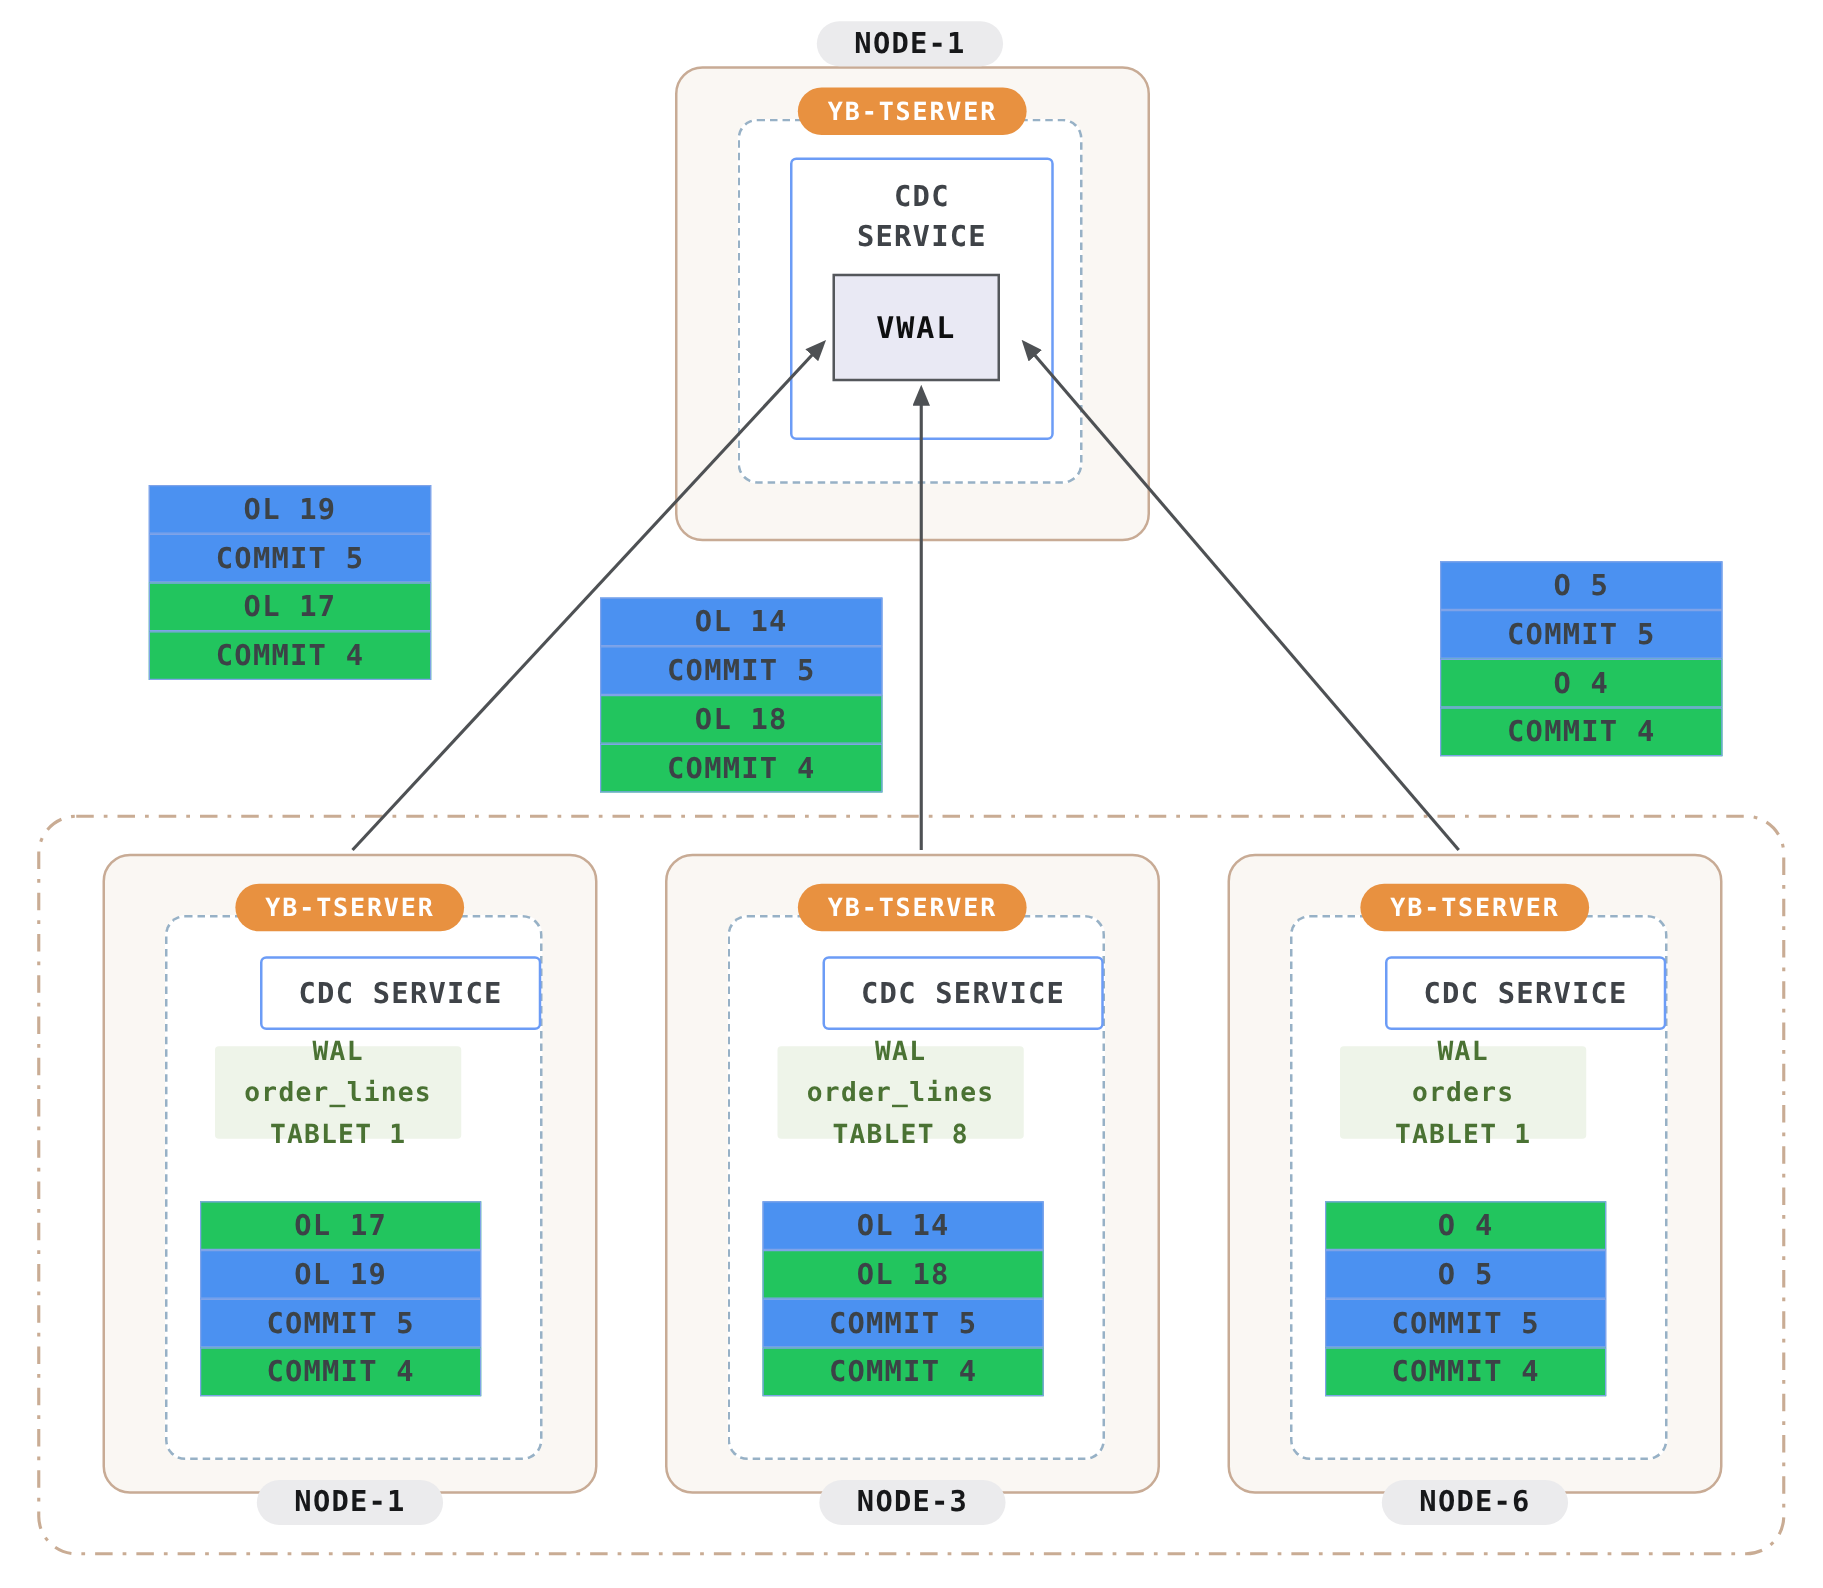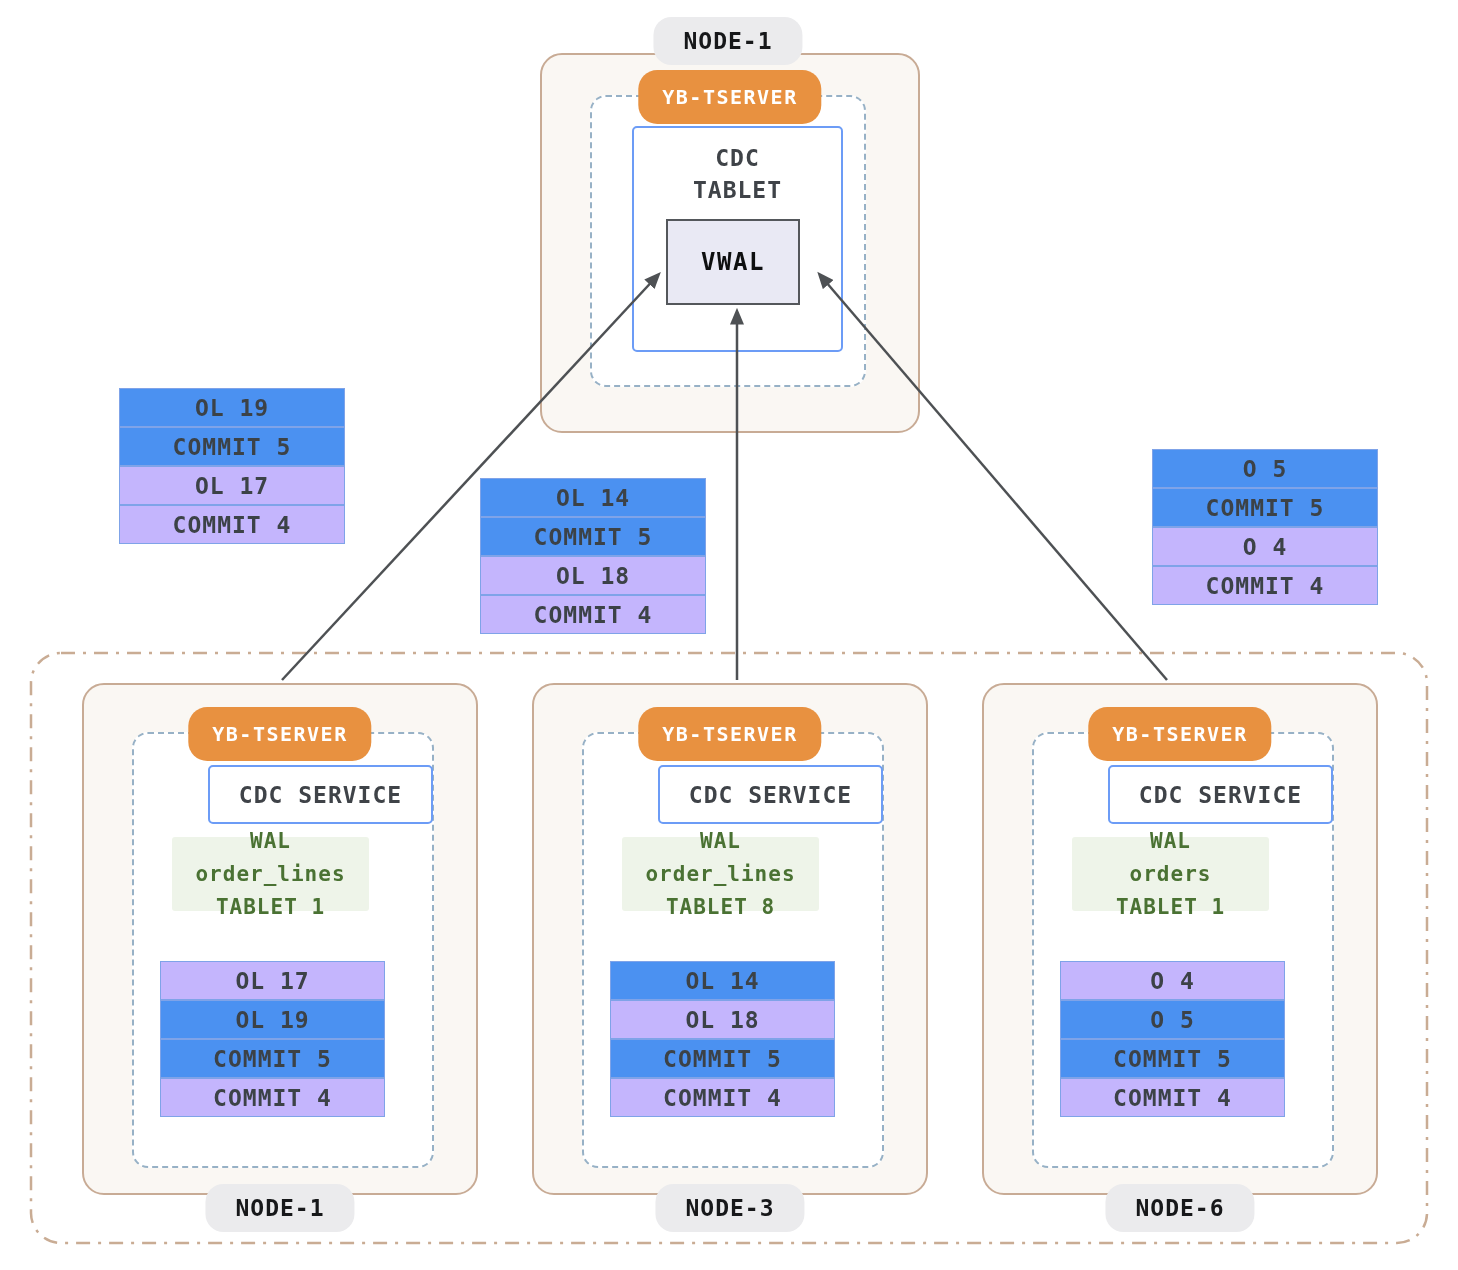--- a/index.html
+++ b/index.html
@@ -4,23 +4,23 @@
 <style>
   html,body{margin:0;padding:0;background:#ffffff;}
   .canvas{
     position:relative;width:1458px;height:1270px;background:#ffffff;overflow:hidden;
     font-family:"DejaVu Sans Mono","Liberation Mono",monospace;
   }
   .pill{
     position:absolute;display:flex;align-items:center;justify-content:center;
     font-weight:bold;white-space:nowrap;z-index:4;
   }
-  .pill.grey{background:#EBEBED;color:#17181A;height:48px;padding:0 30px;
+  .pill.grey{background:#EBEBED;color:#17181A;height:36px;padding:0 30px;
     font-size:23px;border-radius:18px;letter-spacing:1px;}
-  .pill.orange{background:#E89140;color:#ffffff;height:54px;padding:0 24px;
+  .pill.orange{background:#E89140;color:#ffffff;height:38px;padding:0 24px;
     font-size:20px;border-radius:19px;letter-spacing:1.5px;}
   .node-box{
     position:absolute;background:#FAF7F3;border:2.5px solid #C8AB95;border-radius:22px;
   }
   .top-node{left:540px;top:53px;width:376px;height:376px;}
   .top-node-pill{left:728px;top:17px;transform:translateX(-50%);}
   .top-yb-pill{left:730px;top:70px;transform:translateX(-50%);}
   .dashed-box{position:absolute;border:2px dashed #97B1C6;border-radius:16px;background:#ffffff;}
   .top-dashed{left:590px;top:95px;width:272px;height:288px;}
   .cdc-box{position:absolute;background:#ffffff;border:2px solid #6C9CF6;border-radius:5px;
@@ -31,21 +31,21 @@
     background:#E9E9F4;border:2.5px solid #54575B;display:flex;align-items:center;
     justify-content:center;font-size:24px;font-weight:bold;color:#0E0F10;
     letter-spacing:1.5px;z-index:3;box-sizing:border-box;}
   .stack{position:absolute;width:226px;display:flex;flex-direction:column;z-index:2;}
   .bar{
     height:39px;box-sizing:border-box;border:1.5px solid #7FA3E8;
     display:flex;align-items:center;justify-content:center;
     font-size:23px;font-weight:bold;color:#3C4247;letter-spacing:1px;
   }
   .bar.blue{background:#4B91F1;}
-  .bar.green{background:#c4b5fd;}
+  .bar.green{background:#22c55e;}
   .stack-left{left:119px;top:388px;}
   .stack-middle{left:480px;top:478px;}
   .stack-right{left:1152px;top:449px;}
   .cluster-node{position:absolute;top:683px;width:396px;height:512px;
     background:#FAF7F3;border:2.5px solid #C8AB95;border-radius:22px;box-sizing:border-box;}
   .cnode-0{left:82px;}
   .cnode-1{left:532px;}
   .cnode-2{left:982px;}
   .yb-pill{left:50%;top:22px;transform:translateX(-50%);}
   .node-dashed{left:48px;top:47px;width:298px;height:432px;}
@@ -63,21 +63,21 @@
 <body>
 
 <div class="canvas">
 
   <div class="node-box top-node"></div>
   <div class="dashed-box top-dashed"></div>
   <div class="pill grey top-node-pill">NODE-1</div>
   <div class="pill orange top-yb-pill">YB-TSERVER</div>
   <div class="cdc-box top-cdc">
     <div>CDC</div>
-    <div>TABLET</div>
+    <div>SERVICE</div>
   </div>
   <div class="vwal-box">
     <span>VWAL</span>
   </div>
 
   <div class="stack stack-left">
     <div class="bar blue">OL 19</div>
     <div class="bar blue">COMMIT 5</div>
     <div class="bar green">OL 17</div>
     <div class="bar green">COMMIT 4</div>

